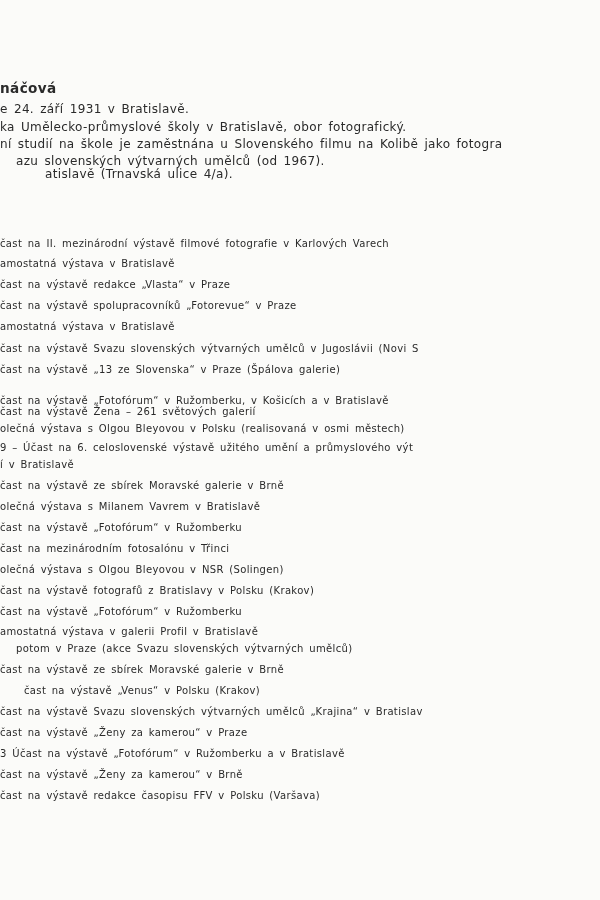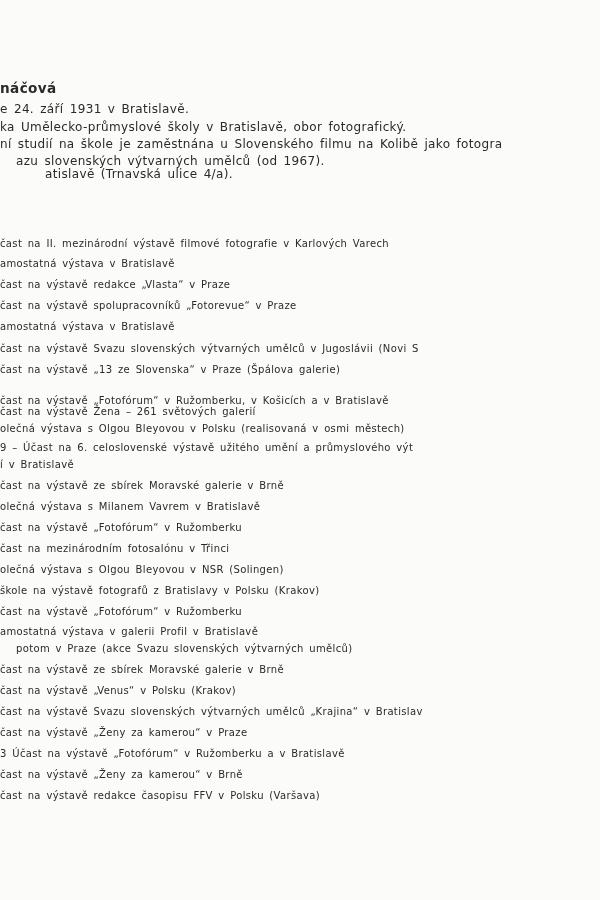--- a/index.html
+++ b/index.html
@@ -44,25 +44,25 @@
     <div class="line" style="top:382px;margin-top:10px;">čast na výstavě „Fotofórum“ v Ružomberku, v Košicích a v Bratislavě</div>
     <div class="line" style="top:403px;">čast na výstavě Žena – 261 světových galerií</div>
     <div class="line" style="top:420px;">olečná výstava s Olgou Bleyovou v Polsku (realisovaná v osmi městech)</div>
     <div class="line" style="top:439px;">9 – Účast na 6. celoslovenské výstavě užitého umění a průmyslového výt</div>
     <div class="line" style="top:456px;">í v Bratislavě</div>
     <div class="line" style="top:477px;">čast na výstavě ze sbírek Moravské galerie v Brně</div>
     <div class="line" style="top:498px;">olečná výstava s Milanem Vavrem v Bratislavě</div>
     <div class="line" style="top:519px;">čast na výstavě „Fotofórum“ v Ružomberku</div>
     <div class="line" style="top:540px;">čast na mezinárodním fotosalónu v Třinci</div>
     <div class="line" style="top:561px;">olečná výstava s Olgou Bleyovou v NSR (Solingen)</div>
-    <div class="line" style="top:582px;">škole na výstavě fotografů z Bratislavy v Polsku (Krakov)</div>
+    <div class="line" style="top:582px;">čast na výstavě fotografů z Bratislavy v Polsku (Krakov)</div>
     <div class="line" style="top:603px;">čast na výstavě „Fotofórum“ v Ružomberku</div>
     <div class="line" style="top:623px;">amostatná výstava v galerii Profil v Bratislavě</div>
     <div class="line" style="top:640px;margin-left:16px;"> potom v Praze (akce Svazu slovenských výtvarných umělců)</div>
     <div class="line" style="top:661px;">čast na výstavě ze sbírek Moravské galerie v Brně</div>
-    <div class="line" style="top:682px;">čast na výstavě „Venus“ v Polsku (Krakov)</div>
+    <div class="line" style="top:682px;margin-left:24px;">čast na výstavě „Venus“ v Polsku (Krakov)</div>
     <div class="line" style="top:703px;">čast na výstavě Svazu slovenských výtvarných umělců „Krajina“ v Bratislav</div>
     <div class="line" style="top:724px;">čast na výstavě „Ženy za kamerou“ v Praze</div>
     <div class="line" style="top:745px;">3 Účast na výstavě „Fotofórum“ v Ružomberku a v Bratislavě</div>
     <div class="line" style="top:766px;">čast na výstavě „Ženy za kamerou“ v Brně</div>
     <div class="line" style="top:787px;">čast na výstavě redakce časopisu FFV v Polsku (Varšava)</div>
   </div>
 </div>
 
 </body></html>

